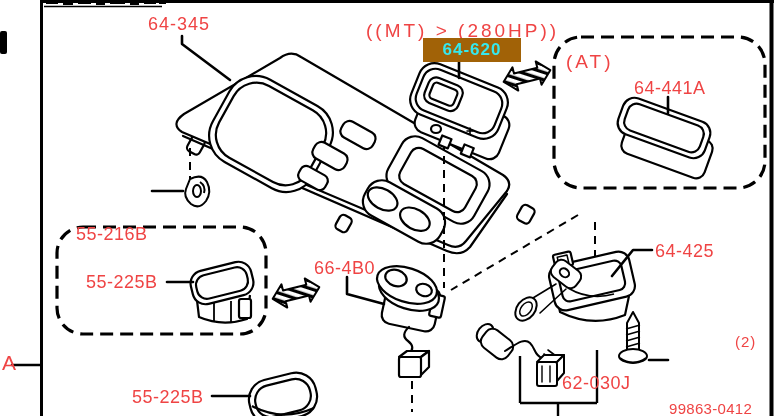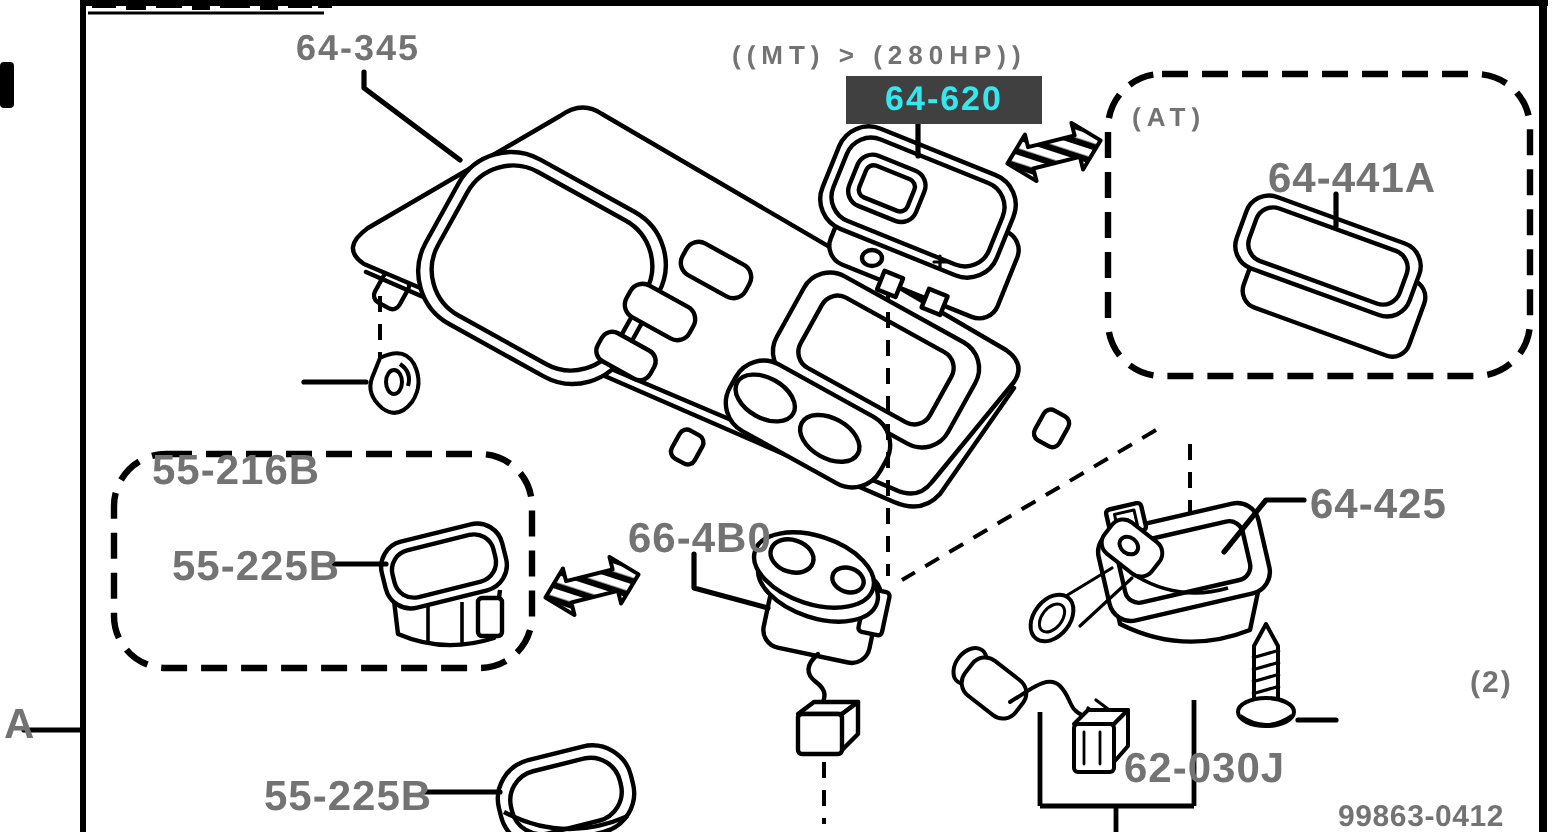--- a/index.html
+++ b/index.html
@@ -1,28 +1,28 @@
 <!DOCTYPE html>
 <html><head>
 <meta charset="utf-8">
 <style>
   html,body{margin:0;padding:0;background:#fff;}
   .stage{position:relative;width:777px;height:416px;background:#fff;overflow:hidden;
          font-family:"Liberation Sans",sans-serif;}
   svg{position:absolute;left:0;top:0;}
-  .lbl{position:absolute;color:#737373;font-weight:bold;white-space:nowrap;line-height:1;}
-  .pn{font-size:21px;letter-spacing:0.5px;}
+  .lbl{position:absolute;color:#ef4444;font-weight:normal;white-space:nowrap;line-height:1;}
+  .pn{font-size:18px;letter-spacing:0.5px;}
   .big{font-size:18px;letter-spacing:1px;}
-  .note{font-size:13px;letter-spacing:3px;}
+  .note{font-size:19px;letter-spacing:3px;}
   .qty{font-size:15px;letter-spacing:1px;}
   .small-pn{font-size:15px;letter-spacing:0.3px;margin-top:48px;}
   .jp{font-size:15px;letter-spacing:1px;}
   .marginA{font-size:21px;}
   .hl{position:absolute;left:423px;top:38px;width:98px;height:24px;
-      background:#404040;color:#35e8ef;font-size:17px;font-weight:bold;
+      background:#a16207;color:#35e8ef;font-size:17px;font-weight:bold;
       letter-spacing:1px;text-align:center;line-height:24px;cursor:pointer;}
 </style>
 </head>
 <body>
 
 <div class="stage">
 
 <svg width="777" height="416" viewBox="0 0 777 416">
   <defs>
     <pattern id="hatch" patternUnits="userSpaceOnUse" width="7" height="7" patternTransform="rotate(-58)">

